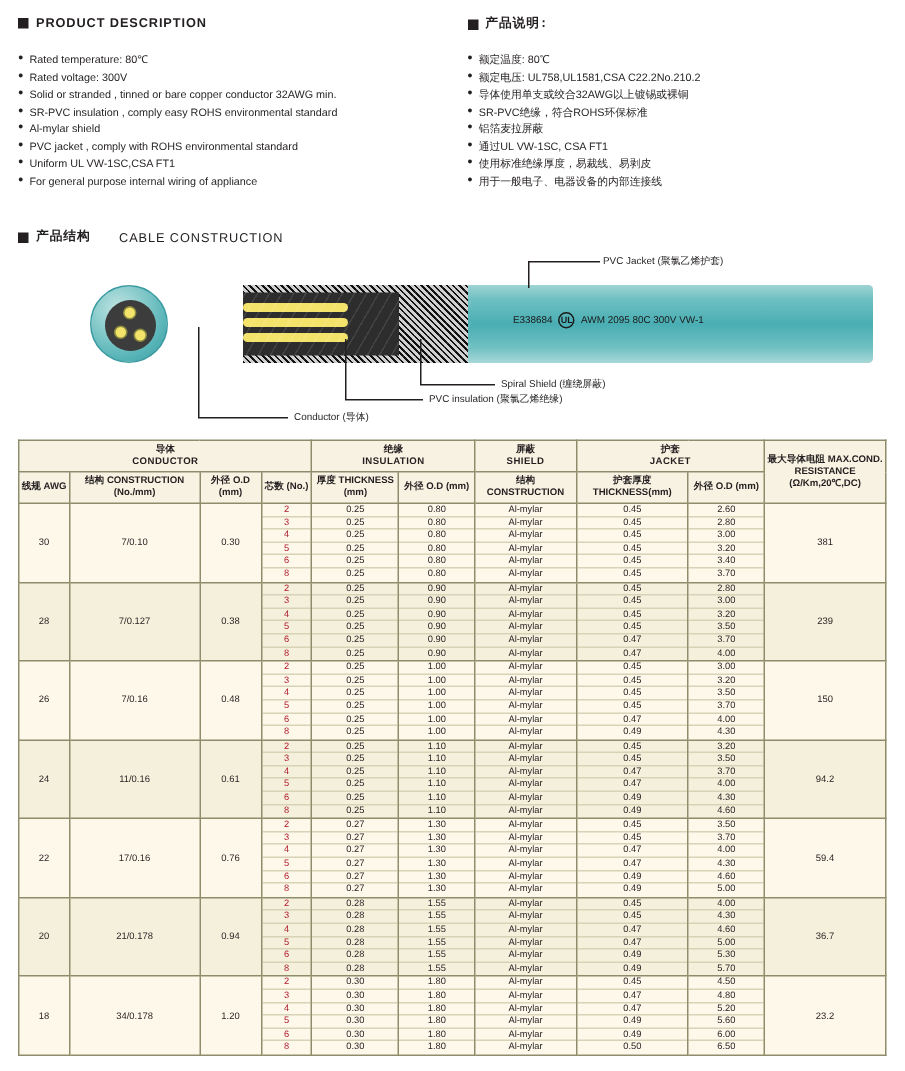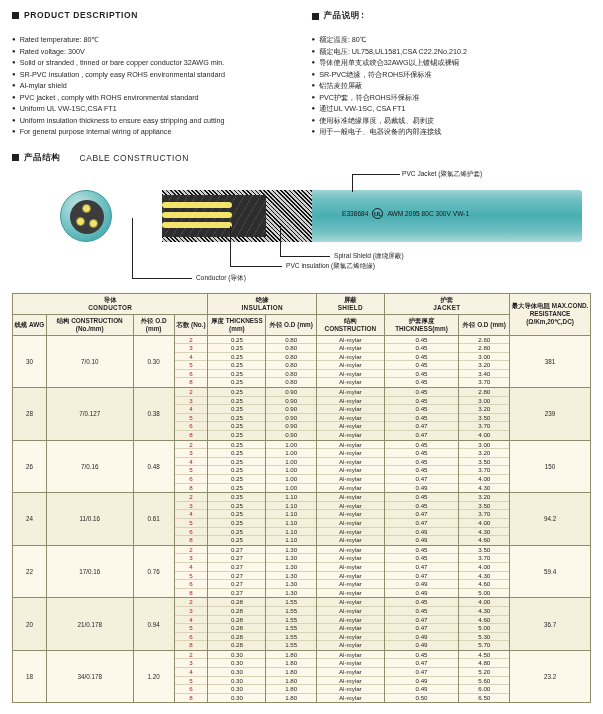--- a/index.html
+++ b/index.html
@@ -29,21 +29,21 @@
   .bullets { margin-top: 6px; }
   .bl { display: flex; align-items: flex-start; line-height: 11.5px; font-size: 7.2px; }
   .bl .dot { font-size: 6px; line-height: 11.5px; margin-right: 4px; }
   .bl .tx { flex: 1; }
 
   .hd-row { display: flex; }
   .hd-row .half { width: 50%; text-align: right; }
   .hd-row .half.right { padding-left: 10px; font-family: Liberation Mono, monospace; }
 
   
-  .cons-hd { margin-top: 14px; }
+  .cons-hd { margin-top: 26px; }
 
   .diagram { position: relative; width: 579px; height: 125px; margin-top: 4px; }
 
   
   .cable { position: absolute; left: 150px; top: 22px; width: 420px; height: 52px; }
   .jacket-body {
     position: absolute; left: 0; top: 0; width: 420px; height: 52px;
     background: linear-gradient(to bottom, #9fd4d4 0%, #6fc0c2 18%, #49aeb3 50%, #6fc0c2 80%, #a8d8d8 100%);
     border-radius: 3px;
   }
@@ -153,24 +153,20 @@
         <div class="bl">
             <span class="dot">●</span>
             <span class="tx">PVC jacket , comply with ROHS environmental standard</span>
           </div>
         <div class="bl">
             <span class="dot">●</span>
             <span class="tx">Uniform UL VW-1SC,CSA FT1</span>
           </div>
         <div class="bl">
             <span class="dot">●</span>
-            <span class="tx">Uniform insulation thickness to ensure easy stripping and cutting</span>
-          </div>
-        <div class="bl">
-            <span class="dot">●</span>
             <span class="tx">For general purpose internal wiring of appliance</span>
           </div>
       </div>
     </div>
     <div class="col right">
       <div class="bullets">
         <div class="bl">
             <span class="dot">●</span>
             <span class="tx">额定温度: 80℃</span>
           </div>
@@ -182,24 +178,20 @@
             <span class="dot">●</span>
             <span class="tx">导体使用单支或绞合32AWG以上镀锡或裸铜</span>
           </div>
         <div class="bl">
             <span class="dot">●</span>
             <span class="tx">SR-PVC绝缘，符合ROHS环保标准</span>
           </div>
         <div class="bl">
             <span class="dot">●</span>
             <span class="tx">铝箔麦拉屏蔽</span>
-          </div>
-        <div class="bl">
-            <span class="dot">●</span>
-            <span class="tx">PVC护套，符合ROHS环保标准</span>
           </div>
         <div class="bl">
             <span class="dot">●</span>
             <span class="tx">通过UL VW-1SC, CSA FT1</span>
           </div>
         <div class="bl">
             <span class="dot">●</span>
             <span class="tx">使用标准绝缘厚度，易裁线、易剥皮</span>
           </div>
         <div class="bl">

